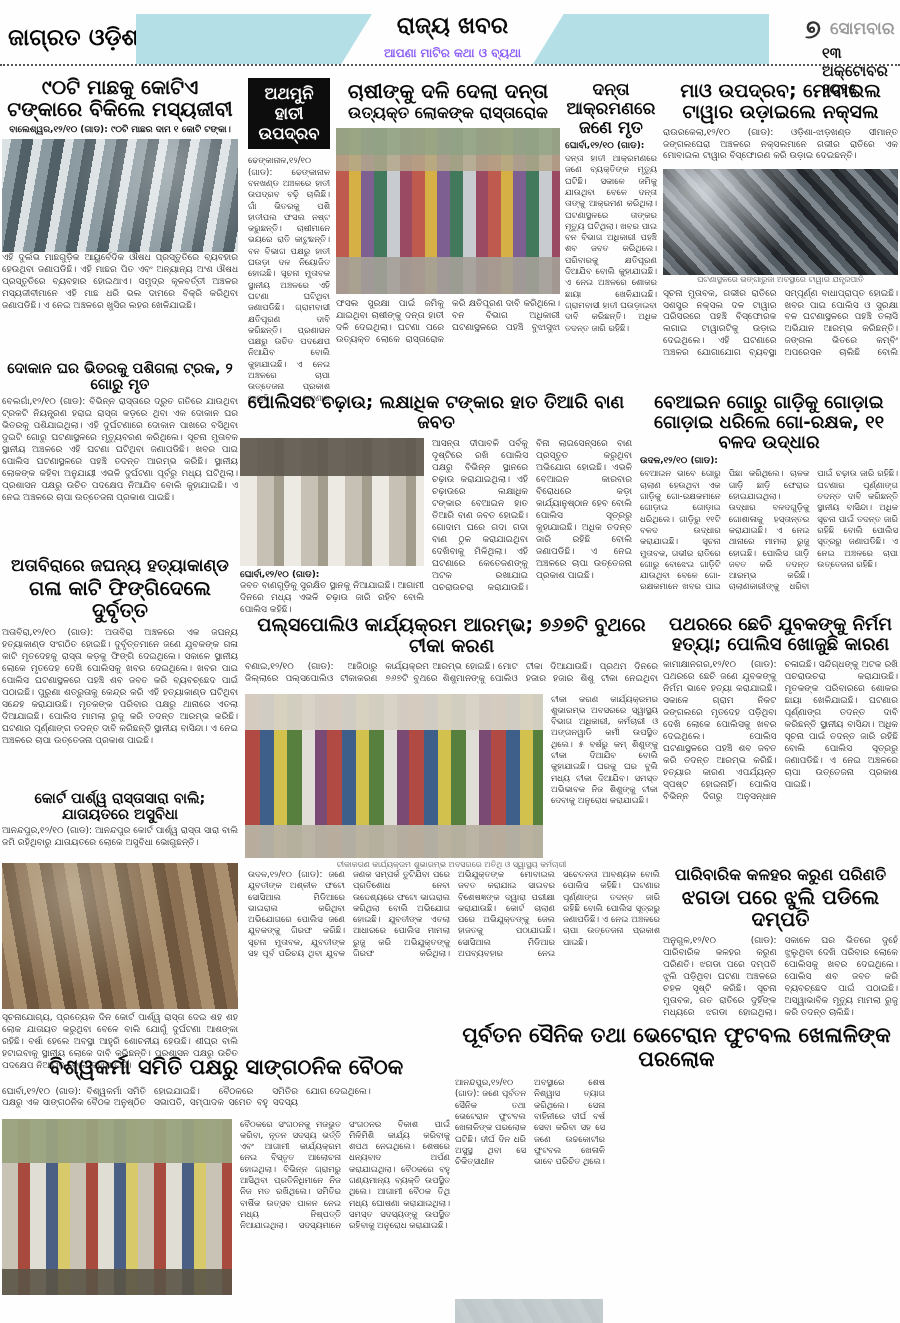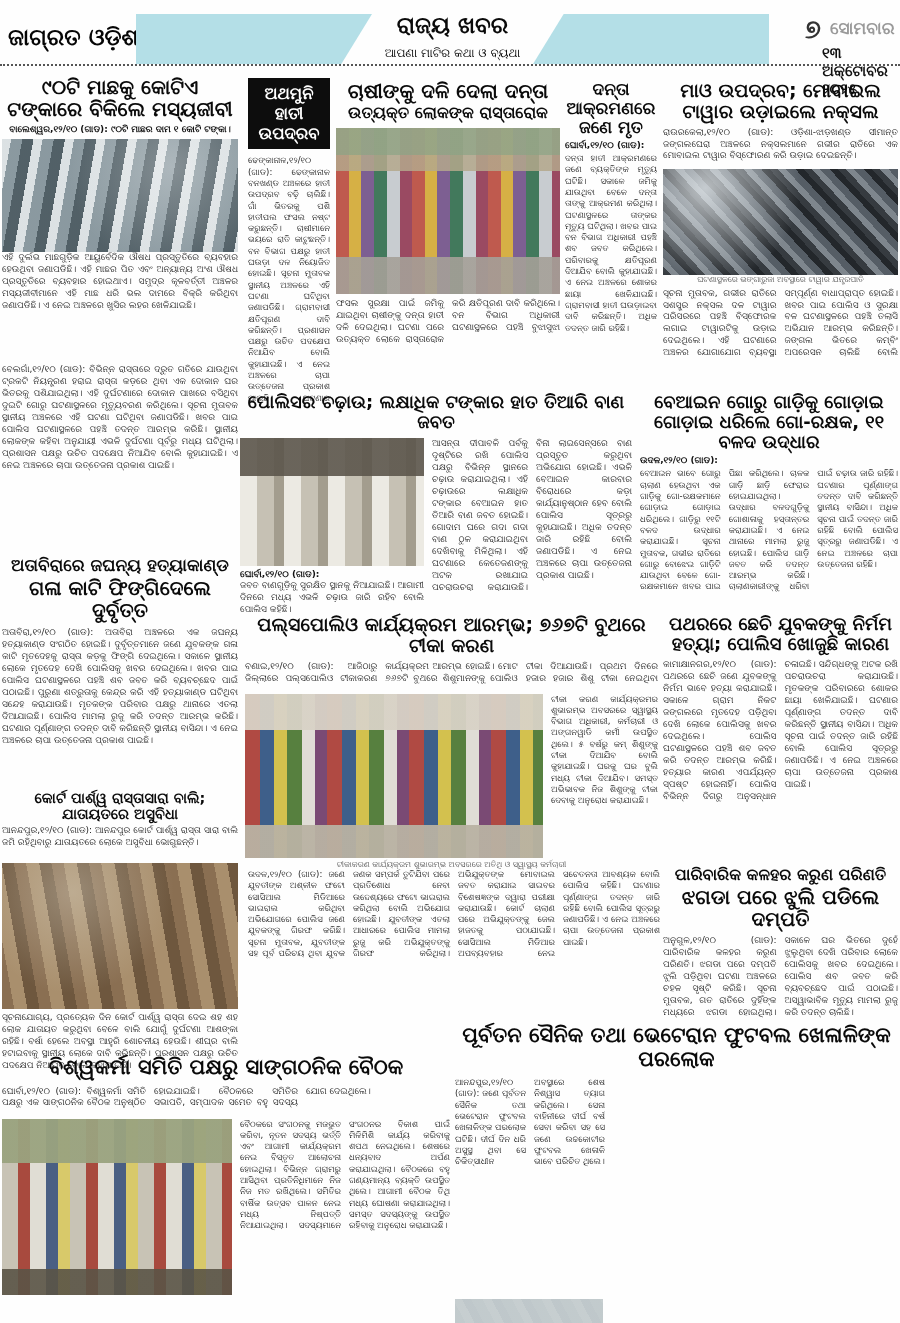--- a/index.html
+++ b/index.html
@@ -5,21 +5,21 @@
   html,body{margin:0;padding:0;}
   body{font-family:"DejaVu Sans","Liberation Sans",sans-serif;background:#ffffff;}
   .page{position:relative;width:900px;height:1323px;background:#fefefe;overflow:hidden;}
   .abs{position:absolute;}
   
   .masthead{font-size:23px;font-weight:bold;color:#050505;}
   .cyanbox{background:#b4dfe7;}
   .cb-left{clip-path:polygon(0 0,100% 0,87% 100%,0 100%);}
   .cb-right{clip-path:polygon(13% 0,100% 0,100% 100%,0 100%);}
   .section-title{font-size:23px;font-weight:bold;color:#0a0a0a;text-align:center;}
-  .tagline{font-size:12px;font-weight:normal;color:#000000;text-align:center;}
+  .tagline{font-size:12px;font-weight:bold;color:#8b5cf6;text-align:center;}
   .pageno{font-size:26px;font-weight:bold;color:#333;}
   .dayname{font-size:17px;color:#9a9a9a;font-weight:bold;}
   .datetext{font-size:15px;font-weight:bold;color:#111;}
   .dotted-rule{border-top:2px dotted #555;height:0;}
   
   .hl{font-weight:bold;text-align:center;color:#0a0a0a;line-height:1.12;}
   .hl-20{font-size:20px;}
   .hl-19{font-size:19px;}
   .hl-18{font-size:18px;}
   .hl-17{font-size:17px;}
@@ -79,20 +79,21 @@
   <div class="abs dotted-rule" style="left:0;top:64px;width:900px;"></div>
 
   <div class="abs" style="left:2px;top:76px;width:236px;">
     <div class="hl hl-20">୯୦ଟି ମାଛକୁ କୋଟିଏ ଟଙ୍କାରେ ବିକିଲେ ମସ୍ୟଜୀବୀ</div>
     <div class="by">ବାଲେଶ୍ୱର,୧୨/୧୦ (ଗାଡ): ୯୦ଟି ମାଛର ଦାମ ୧ କୋଟି ଟଙ୍କା।</div>
     <div class="photo ph-fish" style="width:236px;height:113px;margin-top:4px;"></div>
     <div class="body-txt" style="height:76px;margin-top:0;">ଏହି ଦୁର୍ଲଭ ମାଛଗୁଡ଼ିକ ଆୟୁର୍ବେଦିକ ଔଷଧ ପ୍ରସ୍ତୁତିରେ ବ୍ୟବହାର ହେଉଥିବା ଜଣାପଡିଛି। ଏହି ମାଛର ପିତ ଏବଂ ଅନ୍ୟାନ୍ୟ ଅଂଶ ଔଷଧ ପ୍ରସ୍ତୁତିରେ ବ୍ୟବହାର ହୋଇଥାଏ। ସମୁଦ୍ର କୂଳବର୍ତ୍ତୀ ଅଞ୍ଚଳର ମସ୍ୟଜୀବୀମାନେ ଏହି ମାଛ ଧରି ଭଲ ଦାମରେ ବିକ୍ରି କରିଥିବା ଜଣାପଡିଛି। ଏ ନେଇ ଅଞ୍ଚଳରେ ଖୁସିର ଲହର ଖେଳିଯାଇଛି।</div>
   </div>
 
   <div class="abs" style="left:2px;top:360px;width:236px;">
+    <div class="hl hl-15">ଦୋକାନ ଘର ଭିତରକୁ ପଶିଗଲା ଟ୍ରକ, ୨ ଗୋରୁ ମୃତ</div>
     <div class="body-txt" style="height:168px;margin-top:4px;">ବେଲଗାଁ,୧୨/୧୦ (ଗାଡ): ବିଭିନ୍ନ ରାସ୍ତାରେ ଦ୍ରୁତ ଗତିରେ ଯାଉଥିବା ଟ୍ରକଟି ନିୟନ୍ତ୍ରଣ ହରାଇ ରାସ୍ତା କଡ଼ରେ ଥିବା ଏକ ଦୋକାନ ଘର ଭିତରକୁ ପଶିଯାଇଥିଲା। ଏହି ଦୁର୍ଘଟଣାରେ ଦୋକାନ ପାଖରେ ବସିଥିବା ଦୁଇଟି ଗୋରୁ ଘଟଣାସ୍ଥଳରେ ମୃତ୍ୟୁବରଣ କରିଥିଲେ। ସୂଚନା ମୁତାବକ ସ୍ଥାନୀୟ ଅଞ୍ଚଳରେ ଏହି ଘଟଣା ଘଟିଥିବା ଜଣାପଡିଛି। ଖବର ପାଇ ପୋଲିସ ଘଟଣାସ୍ଥଳରେ ପହଞ୍ଚି ତଦନ୍ତ ଆରମ୍ଭ କରିଛି। ସ୍ଥାନୀୟ ଲୋକଙ୍କ କହିବା ଅନୁଯାୟୀ ଏଭଳି ଦୁର୍ଘଟଣା ପୂର୍ବରୁ ମଧ୍ୟ ଘଟିଥିଲା। ପ୍ରଶାସନ ପକ୍ଷରୁ ଉଚିତ ପଦକ୍ଷେପ ନିଆଯିବ ବୋଲି କୁହାଯାଇଛି। ଏ ନେଇ ଅଞ୍ଚଳରେ ଚାପା ଉତ୍ତେଜନା ପ୍ରକାଶ ପାଇଛି।</div>
   </div>
 
   <div class="abs" style="left:248px;top:78px;width:82px;">
     <div class="blackbox">ଅଥମୁନି ହାତୀ ଉପଦ୍ରବ</div>
     <div class="body-txt" style="height:250px;margin-top:6px;font-size:8.5px;">ଢେଙ୍କାନାଳ,୧୨/୧୦ (ଗାଡ): ଢେଙ୍କାନାଳ ବନଖଣ୍ଡ ଅଞ୍ଚଳରେ ହାତୀ ଉପଦ୍ରବ ବଢ଼ି ଚାଲିଛି। ଗାଁ ଭିତରକୁ ପଶି ହାତୀପଲ ଫସଲ ନଷ୍ଟ କରୁଛନ୍ତି। ଚାଷୀମାନେ ଭୟରେ ରାତି କାଟୁଛନ୍ତି। ବନ ବିଭାଗ ପକ୍ଷରୁ ହାତୀ ଘଉଡ଼ା ଦଳ ନିୟୋଜିତ ହୋଇଛି। ସୂଚନା ମୁତାବକ ସ୍ଥାନୀୟ ଅଞ୍ଚଳରେ ଏହି ଘଟଣା ଘଟିଥିବା ଜଣାପଡିଛି। ଗ୍ରାମବାସୀ କ୍ଷତିପୂରଣ ଦାବି କରିଛନ୍ତି। ପ୍ରଶାସନ ପକ୍ଷରୁ ଉଚିତ ପଦକ୍ଷେପ ନିଆଯିବ ବୋଲି କୁହାଯାଇଛି। ଏ ନେଇ ଅଞ୍ଚଳରେ ଚାପା ଉତ୍ତେଜନା ପ୍ରକାଶ ପାଇଛି। ଘଟଣାର ପୂର୍ଣ୍ଣାଙ୍ଗ ତଦନ୍ତ ଦାବି କରିଛନ୍ତି ସ୍ଥାନୀୟ ବାସିନ୍ଦା। ଅଧିକ ସୂଚନା ପାଇଁ ତଦନ୍ତ ଜାରି ରହିଛି ବୋଲି ବନ ବିଭାଗ ସୂତ୍ରରୁ ଜଣାପଡିଛି।</div>
   </div>
 
   <div class="abs" style="left:336px;top:80px;width:224px;">
     <div class="hl hl-20">ଚାଷୀଙ୍କୁ ଦଳି ଦେଲା ଦନ୍ତା</div>

